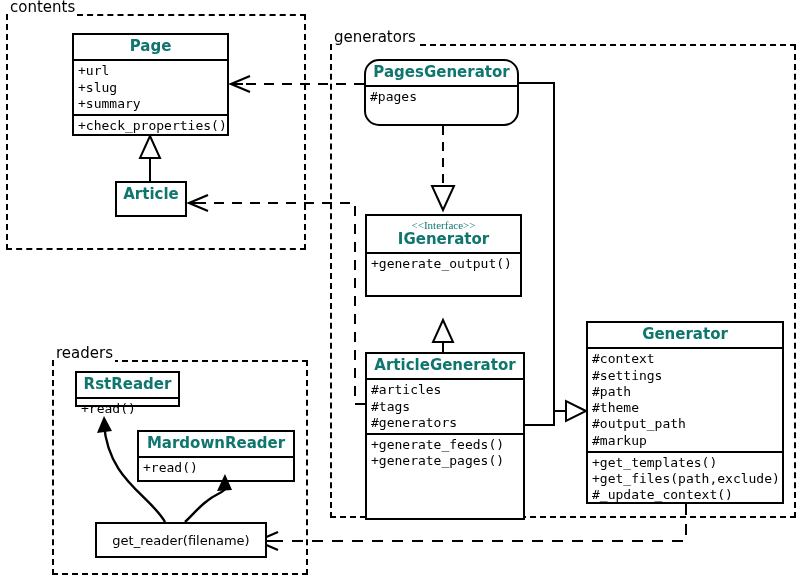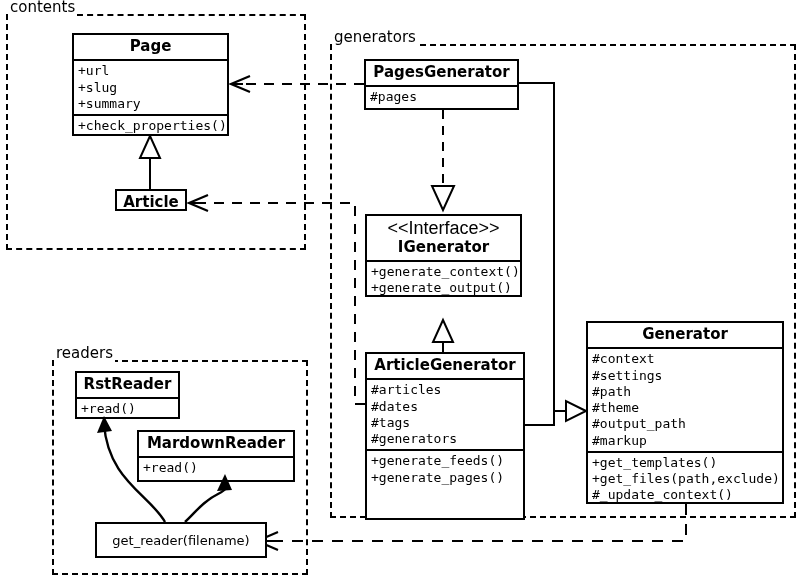--- a/index.html
+++ b/index.html
@@ -24,30 +24,30 @@
     border: 2px solid #000000;
     background: #ffffff;
     z-index: 5;
   }
   .uml-title {
     box-sizing: border-box;
     text-align: center;
     font-weight: bold;
     font-size: 15px;
     font-family: "DejaVu Sans", sans-serif;
-    color: #000000;
+    color: #0f766e;
     padding: 3px 6px 4px 6px;
     line-height: 1.15;
     white-space: nowrap;
   }
   .uml-stereo {
     display: block;
     font-weight: normal;
-    font-size: 18px;
-    font-family: Liberation Sans, sans-serif;
+    font-size: 11px;
+    font-family: Liberation Serif, serif;
     line-height: 1.1;
   }
   .uml-section {
     box-sizing: border-box;
     border-top: 2px solid #000000;
     padding: 2px 4px 2px 4px;
   }
   .uml-row {
     font-family: "DejaVu Sans Mono", monospace;
     font-size: 13px;
@@ -161,47 +161,45 @@
     <div class="uml-section">
       <div class="uml-row">+url</div>
       <div class="uml-row">+slug</div>
       <div class="uml-row">+summary</div>
     </div>
     <div class="uml-section">
       <div class="uml-row">+check_properties()</div>
     </div>
   </div>
 
-  <div class="uml-class" id="cls-article" style="left: 115px; top: 189px; width: 72px; height: 22px;">
+  <div class="uml-class" id="cls-article" style="left: 115px; top: 181px; width: 72px; height: 36px;">
     <div class="uml-title">Article</div>
   </div>
 
-  <div class="uml-class" id="cls-pagesgenerator" style="left: 364px; top: 59px; width: 155px; height: 51px;">
+  <div class="uml-class" id="cls-pagesgenerator" style="left: 364px; top: 59px; width: 155px; height: 67px; border-radius: 15px;">
     <div class="uml-title">PagesGenerator</div>
     <div class="uml-section">
       <div class="uml-row">#pages</div>
     </div>
   </div>
 
   <div class="uml-class" id="cls-igenerator" style="left: 365px; top: 214px; width: 157px; height: 83px;">
     <div class="uml-title">
       <span class="uml-stereo">&lt;&lt;Interface&gt;&gt;</span>
       <span>IGenerator</span>
     </div>
     <div class="uml-section">
-      <div class="uml-row">+generate_context()</div>
       <div class="uml-row">+generate_output()</div>
     </div>
   </div>
 
   <div class="uml-class" id="cls-articlegenerator" style="left: 365px; top: 352px; width: 160px; height: 168px;">
     <div class="uml-title">ArticleGenerator</div>
     <div class="uml-section">
       <div class="uml-row">#articles</div>
-      <div class="uml-row">#dates</div>
       <div class="uml-row">#tags</div>
       <div class="uml-row">#generators</div>
     </div>
     <div class="uml-section">
       <div class="uml-row">+generate_feeds()</div>
       <div class="uml-row">+generate_pages()</div>
     </div>
   </div>
 
   <div class="uml-class" id="cls-generator" style="left: 586px; top: 321px; width: 198px; height: 183px;">
@@ -214,21 +212,21 @@
       <div class="uml-row">#output_path</div>
       <div class="uml-row">#markup</div>
     </div>
     <div class="uml-section">
       <div class="uml-row">+get_templates()</div>
       <div class="uml-row">+get_files(path,exclude)</div>
       <div class="uml-row">#_update_context()</div>
     </div>
   </div>
 
-  <div class="uml-class" id="cls-rstreader" style="left: 75px; top: 371px; width: 105px; height: 48px;">
+  <div class="uml-class" id="cls-rstreader" style="left: 75px; top: 371px; width: 105px; height: 36px;">
     <div class="uml-title">RstReader</div>
     <div class="uml-section">
       <div class="uml-row">+read()</div>
     </div>
   </div>
 
   <div class="uml-class" id="cls-mardownreader" style="left: 137px; top: 430px; width: 158px; height: 52px;">
     <div class="uml-title">MardownReader</div>
     <div class="uml-section">
       <div class="uml-row">+read()</div>

